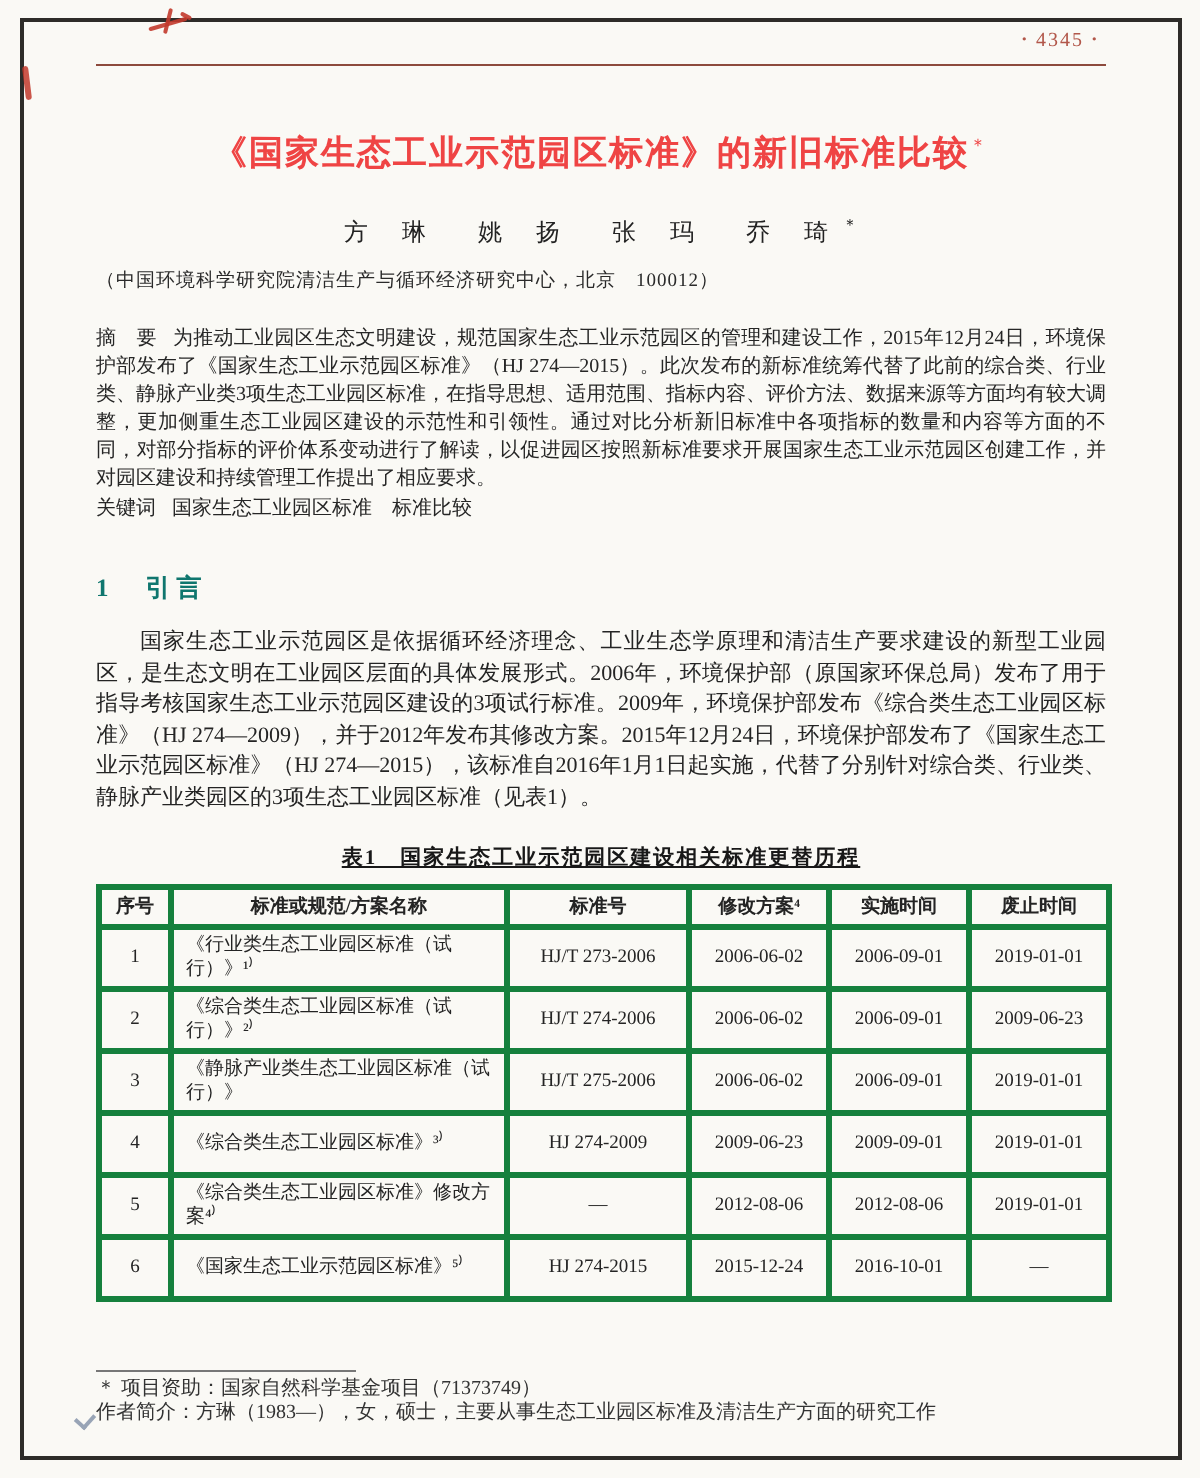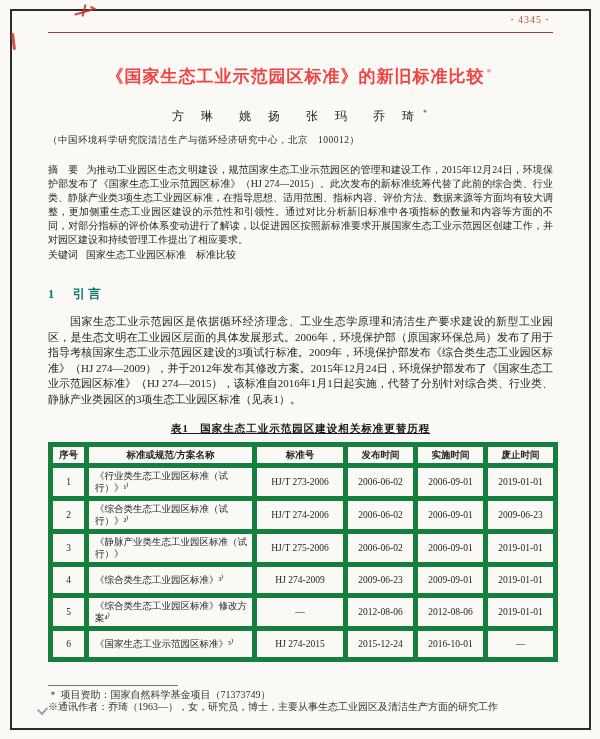--- a/index.html
+++ b/index.html
@@ -33,21 +33,21 @@
   .abstract { margin-top:16px; font-size:10px; line-height:14px; text-align:justify; color:#262626; }
   .abstract .lead, .keywords .lead { font-weight:normal; margin-right:8px; }
   .keywords { margin-top:1px; font-size:10px; line-height:14px; color:#262626; }
   
   .section { margin-top:24px; font-size:12.5px; font-weight:bold; letter-spacing:3px; color:#0f766e; }
   .body-par { margin-top:11px; font-size:11px; line-height:15.5px; text-align:justify; text-indent:2em; color:#242424; }
   
   .caption { margin-top:15px; text-align:center; font-size:10.5px; font-weight:bold; letter-spacing:1px; color:#181818;text-decoration:underline; }
   table { margin:6px auto 0; border-collapse:collapse; width:505px; table-layout:fixed; }
   th, td {
-    border:5px solid #15803d;
+    border:3px solid #15803d;
     font-size:9.5px; line-height:12px;
     padding:2px 4px;
     text-align:center; vertical-align:middle;
     color:#242424;
   }
   thead th { height:20px; font-weight:600; }
   tbody td { height:31px; }
   td.name { text-align:left; padding-left:6px; }
   
   .footnotes { position:absolute; left:48px; width:505px; top:685px; font-size:10px; line-height:11.5px; color:#333; }
@@ -106,21 +106,21 @@
         <col style="width:91px">
       <col style="width:70px">
         <col style="width:70px">
         <col style="width:70px">
     </colgroup>
     <thead>
       <tr>
         <th>序号</th>
         <th>标准或规范/方案名称</th>
         <th>标准号</th>
-        <th>发布时间</th>
+        <th>修改方案⁴</th>
         <th>实施时间</th>
         <th>废止时间</th>
       </tr>
     </thead>
     <tbody>
       <tr>
         <td>1</td>
         <td class="name">《行业类生态工业园区标准（试行）》¹⁾</td>
         <td>HJ/T 273-2006</td>
         <td>2006-06-02</td>
@@ -167,14 +167,14 @@
         <td>2016-10-01</td>
         <td>—</td>
       </tr>
     </tbody>
   </table>
 </div>
 
 <div class="footnotes">
   <div class="fn-rule"></div>
   <div class="fn">＊ 项目资助：国家自然科学基金项目（71373749）</div>
-  <div class="fn">※通讯作者：乔琦（1963—），女，研究员，博士，主要从事生态工业园区及清洁生产方面的研究工作</div>
+  <div class="fn">作者简介：方琳（1983—），女，硕士，主要从事生态工业园区标准及清洁生产方面的研究工作</div>
 </div>
 
 </body></html>

